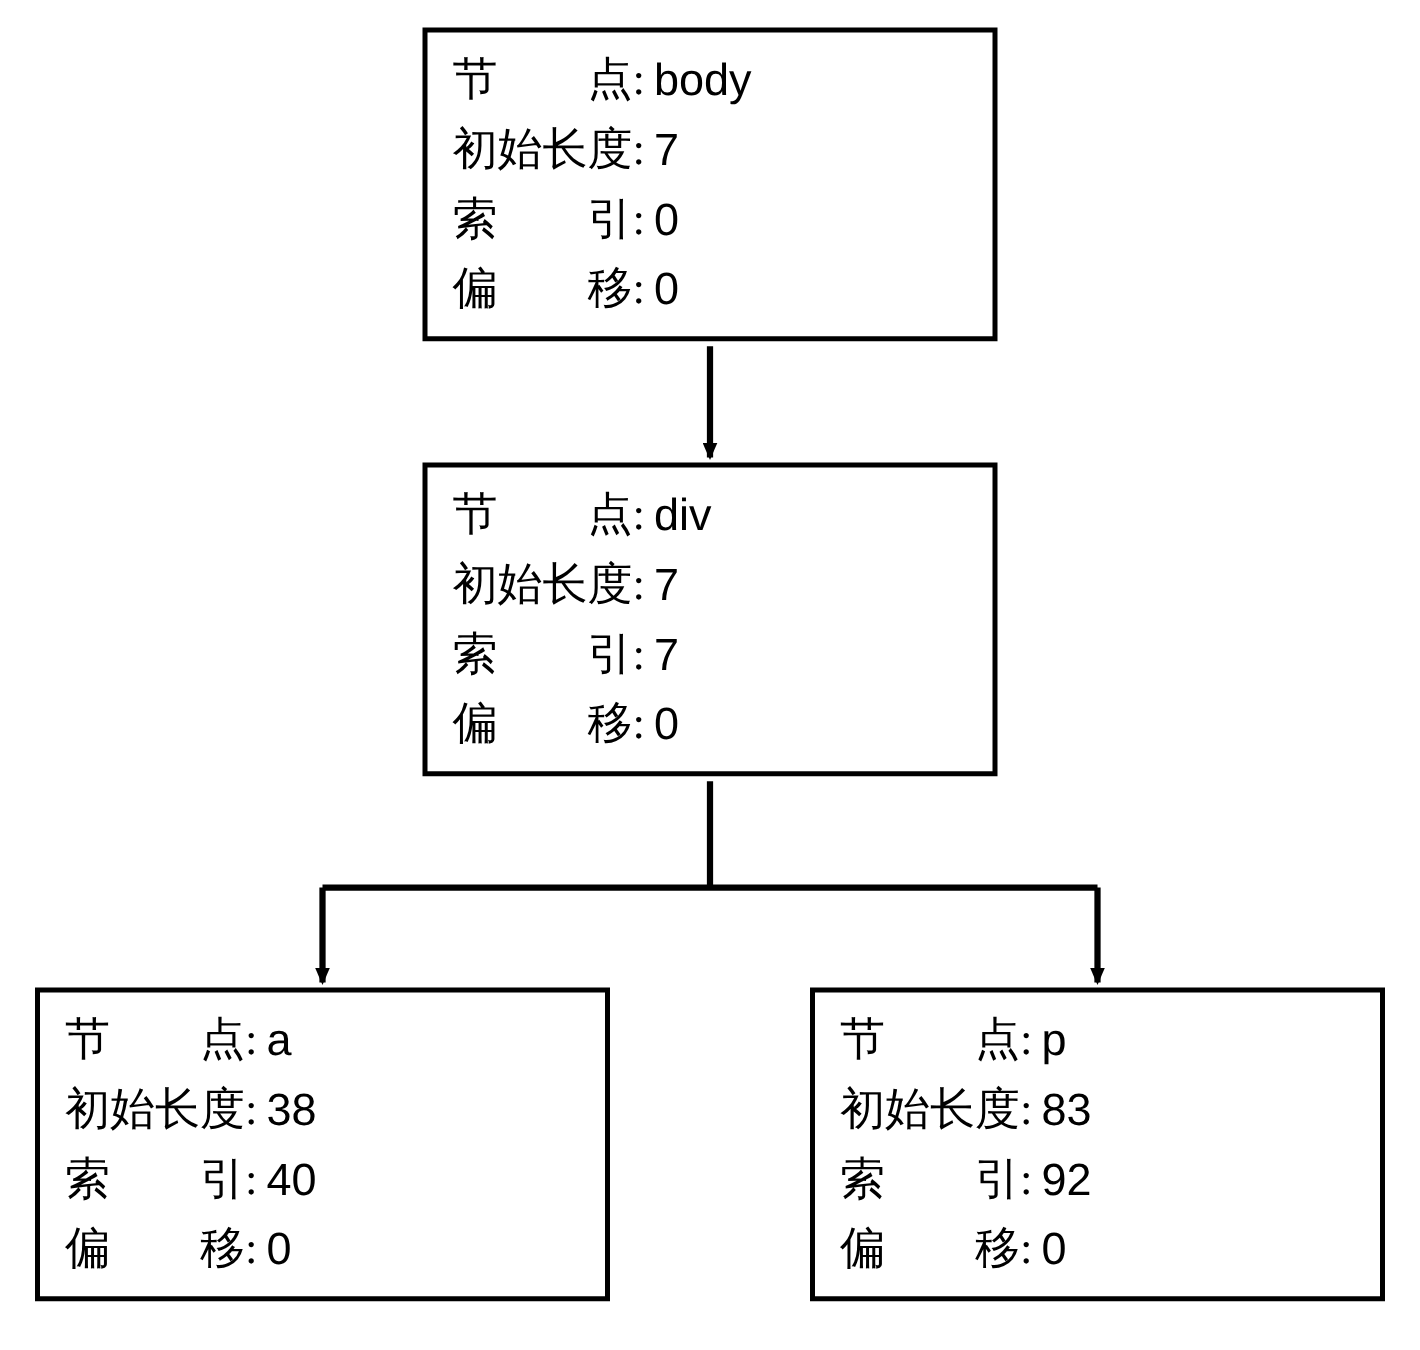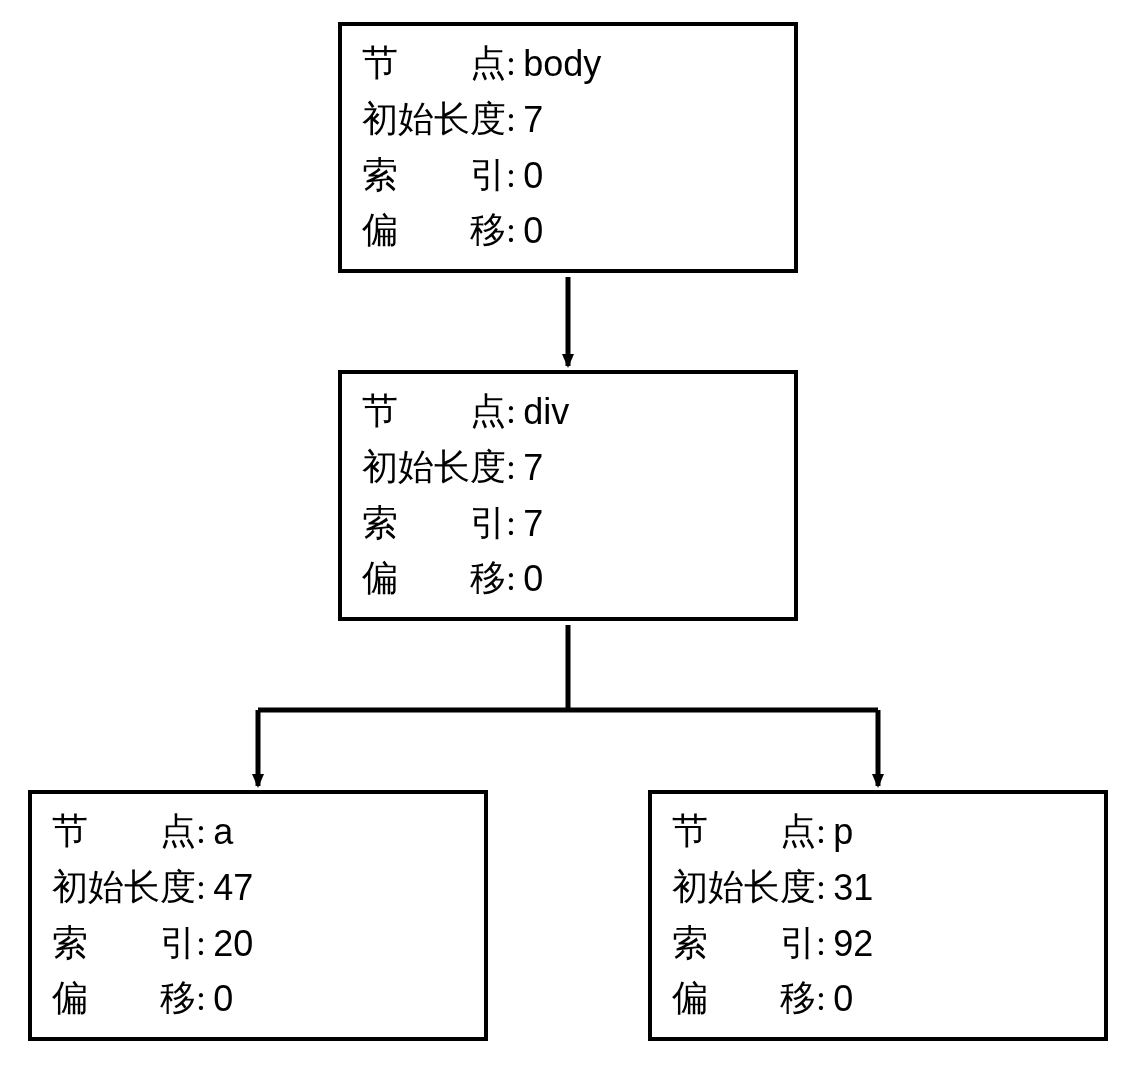--- a/index.html
+++ b/index.html
@@ -90,44 +90,44 @@
 
 <div class="node-box" style="left:28px; top:790px; width:460px;">
   <div class="row">
     <span class="label w4">节点</span>
       <span class="colon">:</span>
     <span class="value">a</span>
   </div>
   <div class="row">
     <span class="label">初始长度</span>
       <span class="colon">:</span>
-    <span class="value">47</span>
+    <span class="value">38</span>
   </div>
   <div class="row">
     <span class="label w4">索引</span>
       <span class="colon">:</span>
-    <span class="value">20</span>
+    <span class="value">40</span>
   </div>
   <div class="row">
     <span class="label w4">偏移</span>
       <span class="colon">:</span>
     <span class="value">0</span>
   </div>
 </div>
 
 <div class="node-box" style="left:648px; top:790px; width:460px;">
   <div class="row">
     <span class="label w4">节点</span>
       <span class="colon">:</span>
     <span class="value">p</span>
   </div>
   <div class="row">
     <span class="label">初始长度</span>
       <span class="colon">:</span>
-    <span class="value">31</span>
+    <span class="value">83</span>
   </div>
   <div class="row">
     <span class="label w4">索引</span>
       <span class="colon">:</span>
     <span class="value">92</span>
   </div>
   <div class="row">
     <span class="label w4">偏移</span>
       <span class="colon">:</span>
     <span class="value">0</span>

